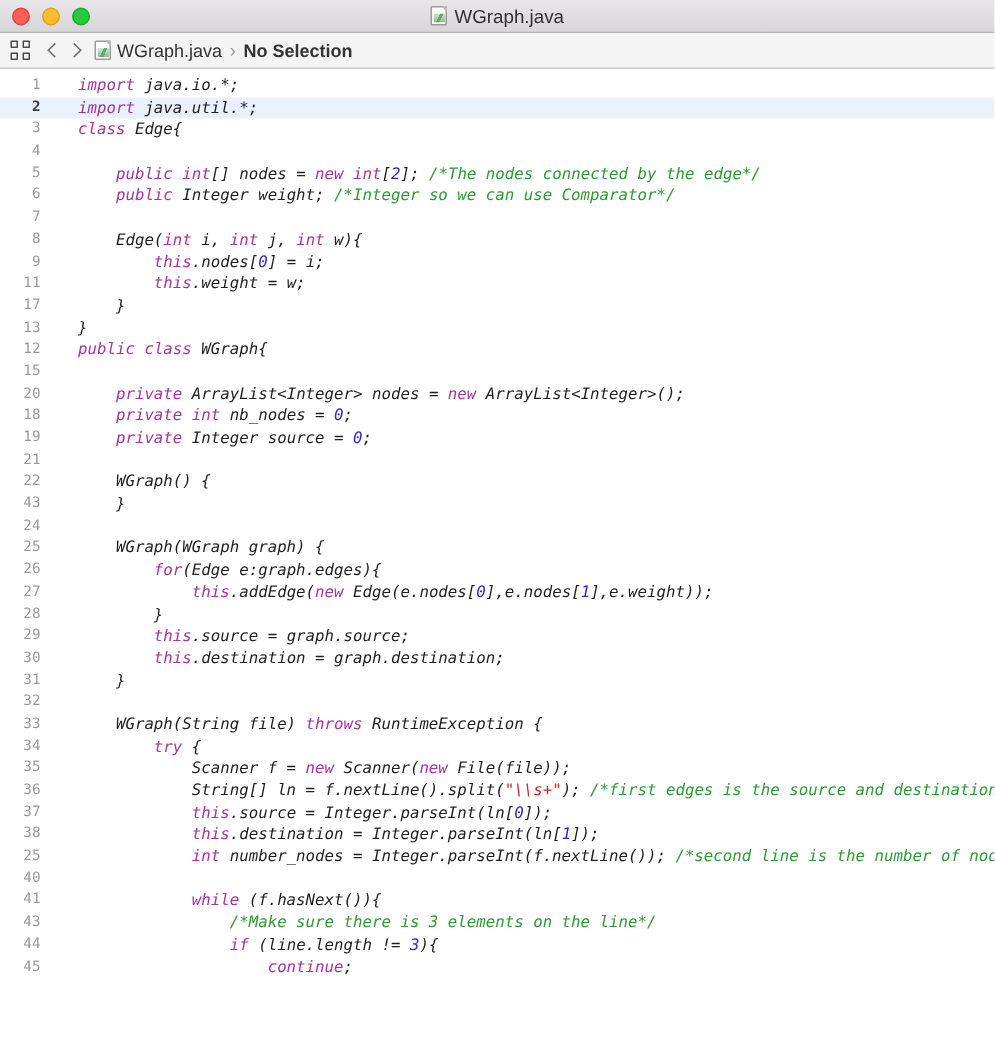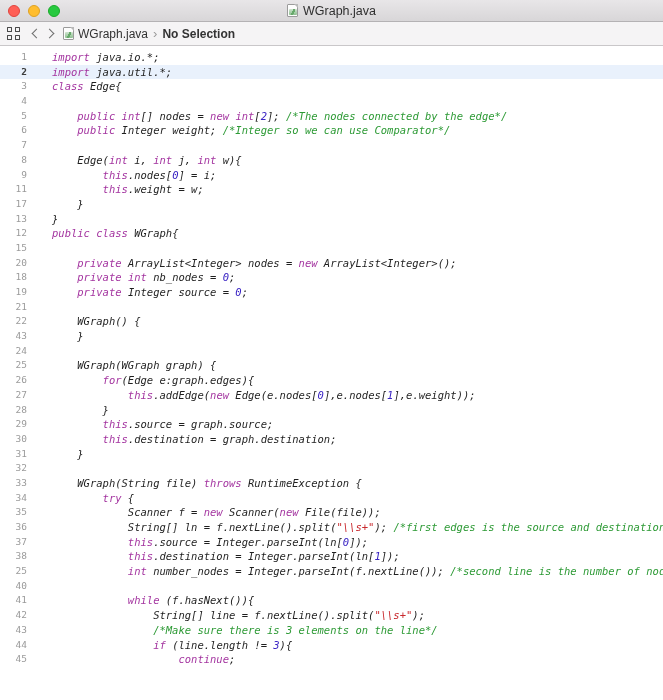--- a/index.html
+++ b/index.html
@@ -198,18 +198,17 @@
       <div class="line"><span class="ln">32</span><span class="lc">&nbsp;</span></div>
       <div class="line"><span class="ln">33</span><span class="lc">    WGraph(String file) <span class="kw">throws</span> RuntimeException {</span></div>
       <div class="line"><span class="ln">34</span><span class="lc">        <span class="kw">try</span> {</span></div>
       <div class="line"><span class="ln">35</span><span class="lc">            Scanner f = <span class="kw">new</span> Scanner(<span class="kw">new</span> File(file));</span></div>
       <div class="line"><span class="ln">36</span><span class="lc">            String[] ln = f.nextLine().split(<span class="st">"\\s+"</span>); <span class="cm">/*first edges is the source and destination*/</span></span></div>
       <div class="line"><span class="ln">37</span><span class="lc">            <span class="kw">this</span>.source = Integer.parseInt(ln[<span class="nm">0</span>]);</span></div>
       <div class="line"><span class="ln">38</span><span class="lc">            <span class="kw">this</span>.destination = Integer.parseInt(ln[<span class="nm">1</span>]);</span></div>
       <div class="line"><span class="ln">25</span><span class="lc">            <span class="kw">int</span> number_nodes = Integer.parseInt(f.nextLine()); <span class="cm">/*second line is the number of nodes*/</span></span></div>
       <div class="line"><span class="ln">40</span><span class="lc">&nbsp;</span></div>
       <div class="line"><span class="ln">41</span><span class="lc">            <span class="kw">while</span> (f.hasNext()){</span></div>
-      <div class="line"><span class="ln">42</span><span class="lc">                String[] line = f.nextLine().split(<span class="st">"\\s+"</span>);</span></div>
       <div class="line"><span class="ln">43</span><span class="lc">                <span class="cm">/*Make sure there is 3 elements on the line*/</span></span></div>
       <div class="line"><span class="ln">44</span><span class="lc">                <span class="kw">if</span> (line.length != <span class="nm">3</span>){</span></div>
       <div class="line"><span class="ln">45</span><span class="lc">                    <span class="kw">continue</span>;</span></div>
     </div>
 </div>
 
 </body></html>

